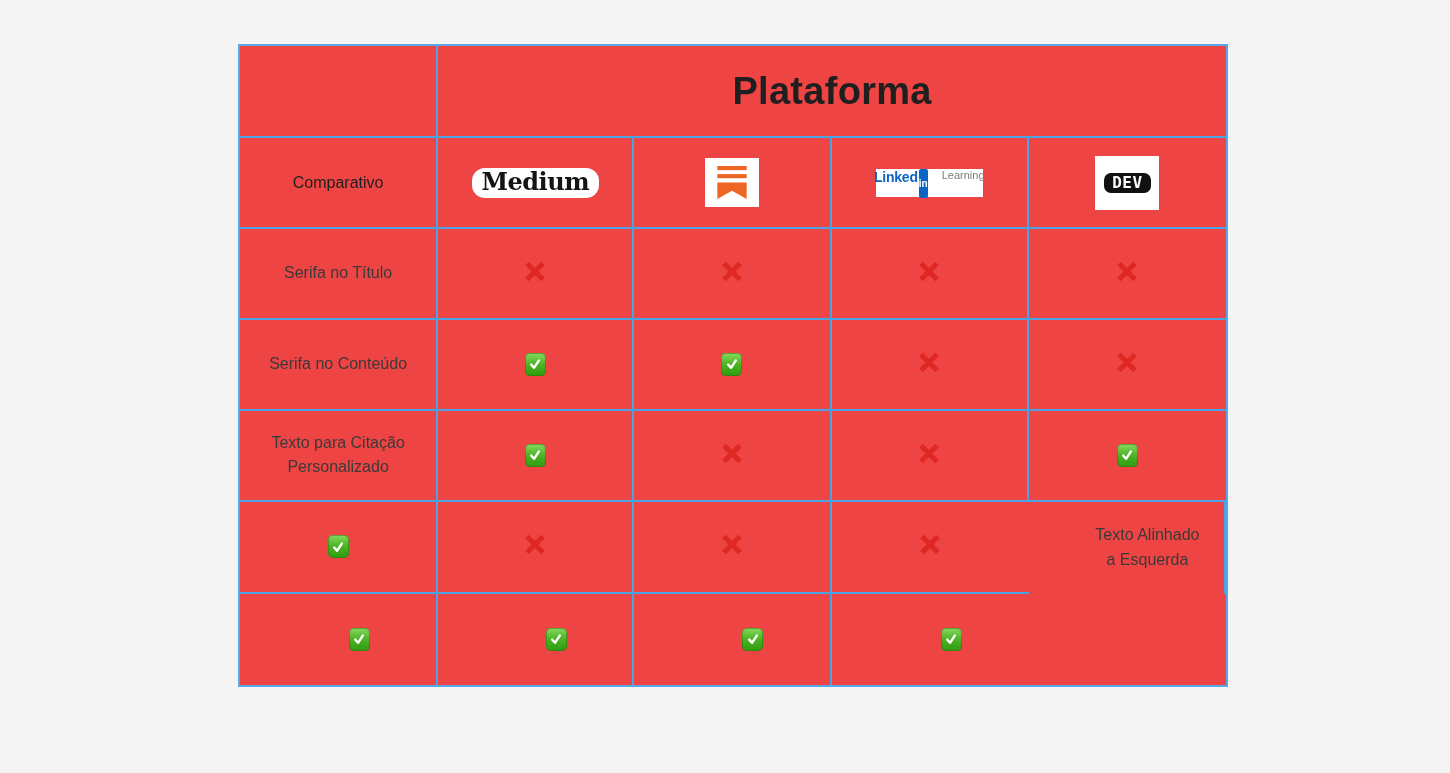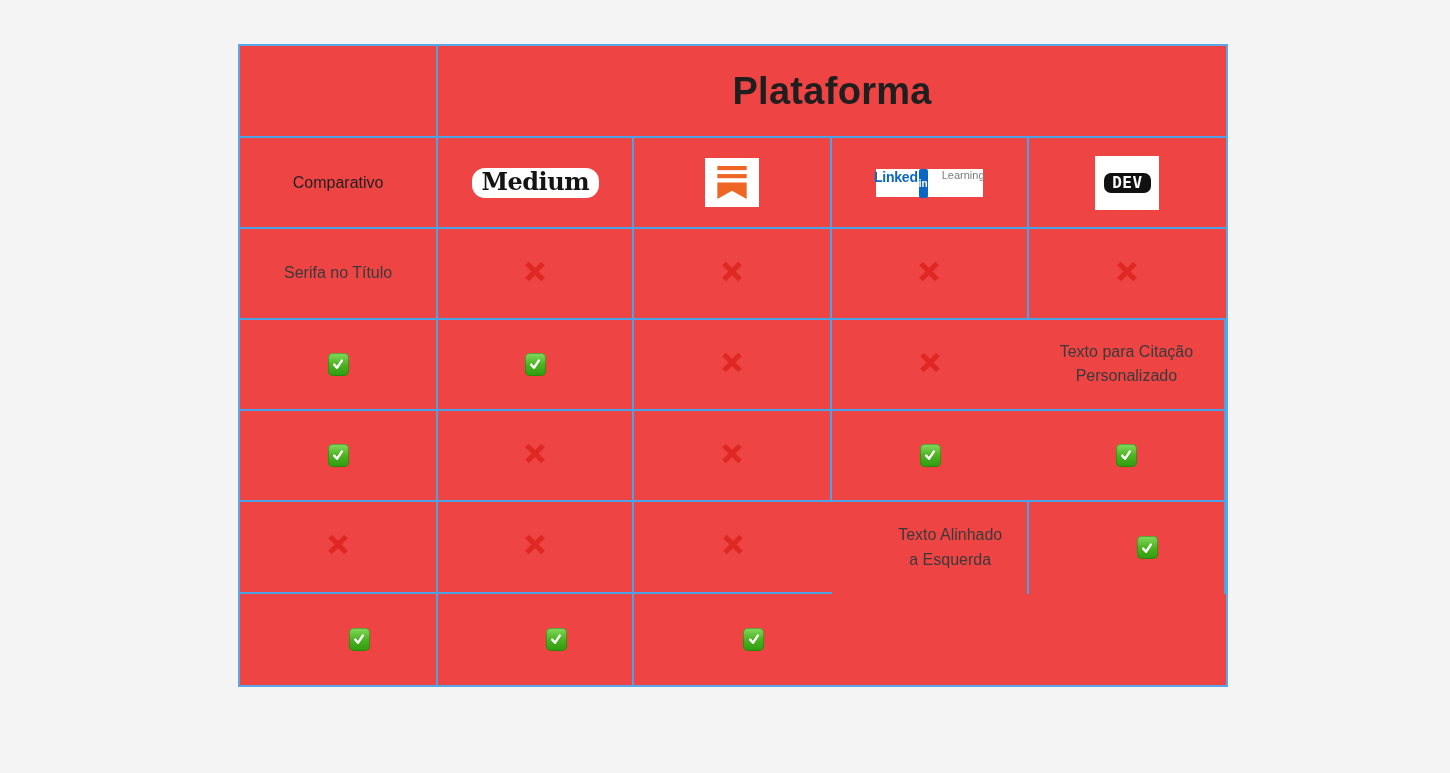--- a/index.html
+++ b/index.html
@@ -209,20 +209,21 @@
         </svg></span>
 
   </div>
   <div class="cell markcell last-col" data-v="false">
     <span class="x-icon"><svg width="24" height="25" viewBox="0 0 24 25">
           <path d="M4 4.5 L20 20.5 M20 4.5 L4 20.5" stroke="#DF2723" stroke-width="5.2" fill="none"></path>
         </svg></span>
 
   </div>
 
+  <div class="cell row-label">Serifa no Conteúdo</div>
   <div class="cell markcell" data-v="true">
 
     <span class="check-icon">
         <svg width="14" height="14" viewBox="0 0 14 14">
           <path d="M3.2 7.6 L6 10.8 L10.8 3.6" stroke="#FFFFFF" stroke-width="2.4" fill="none" stroke-linecap="round" stroke-linejoin="round"></path>
         </svg>
       </span>
   </div>
   <div class="cell markcell" data-v="true">
 

